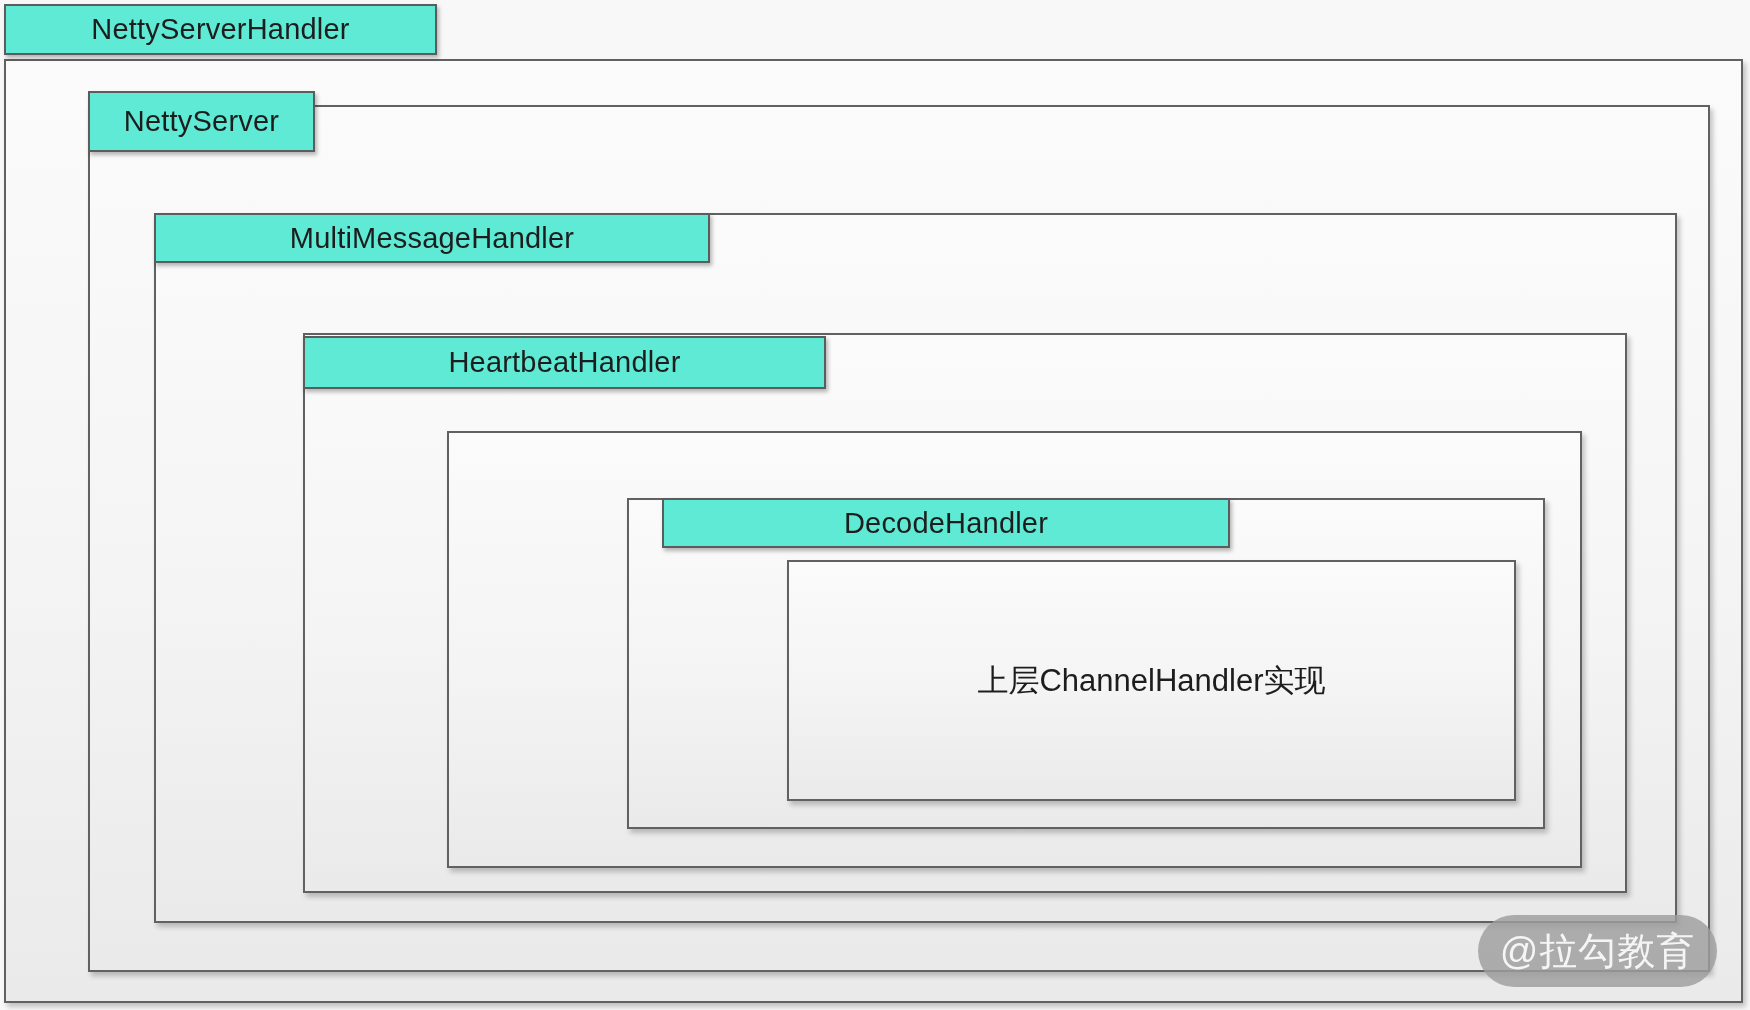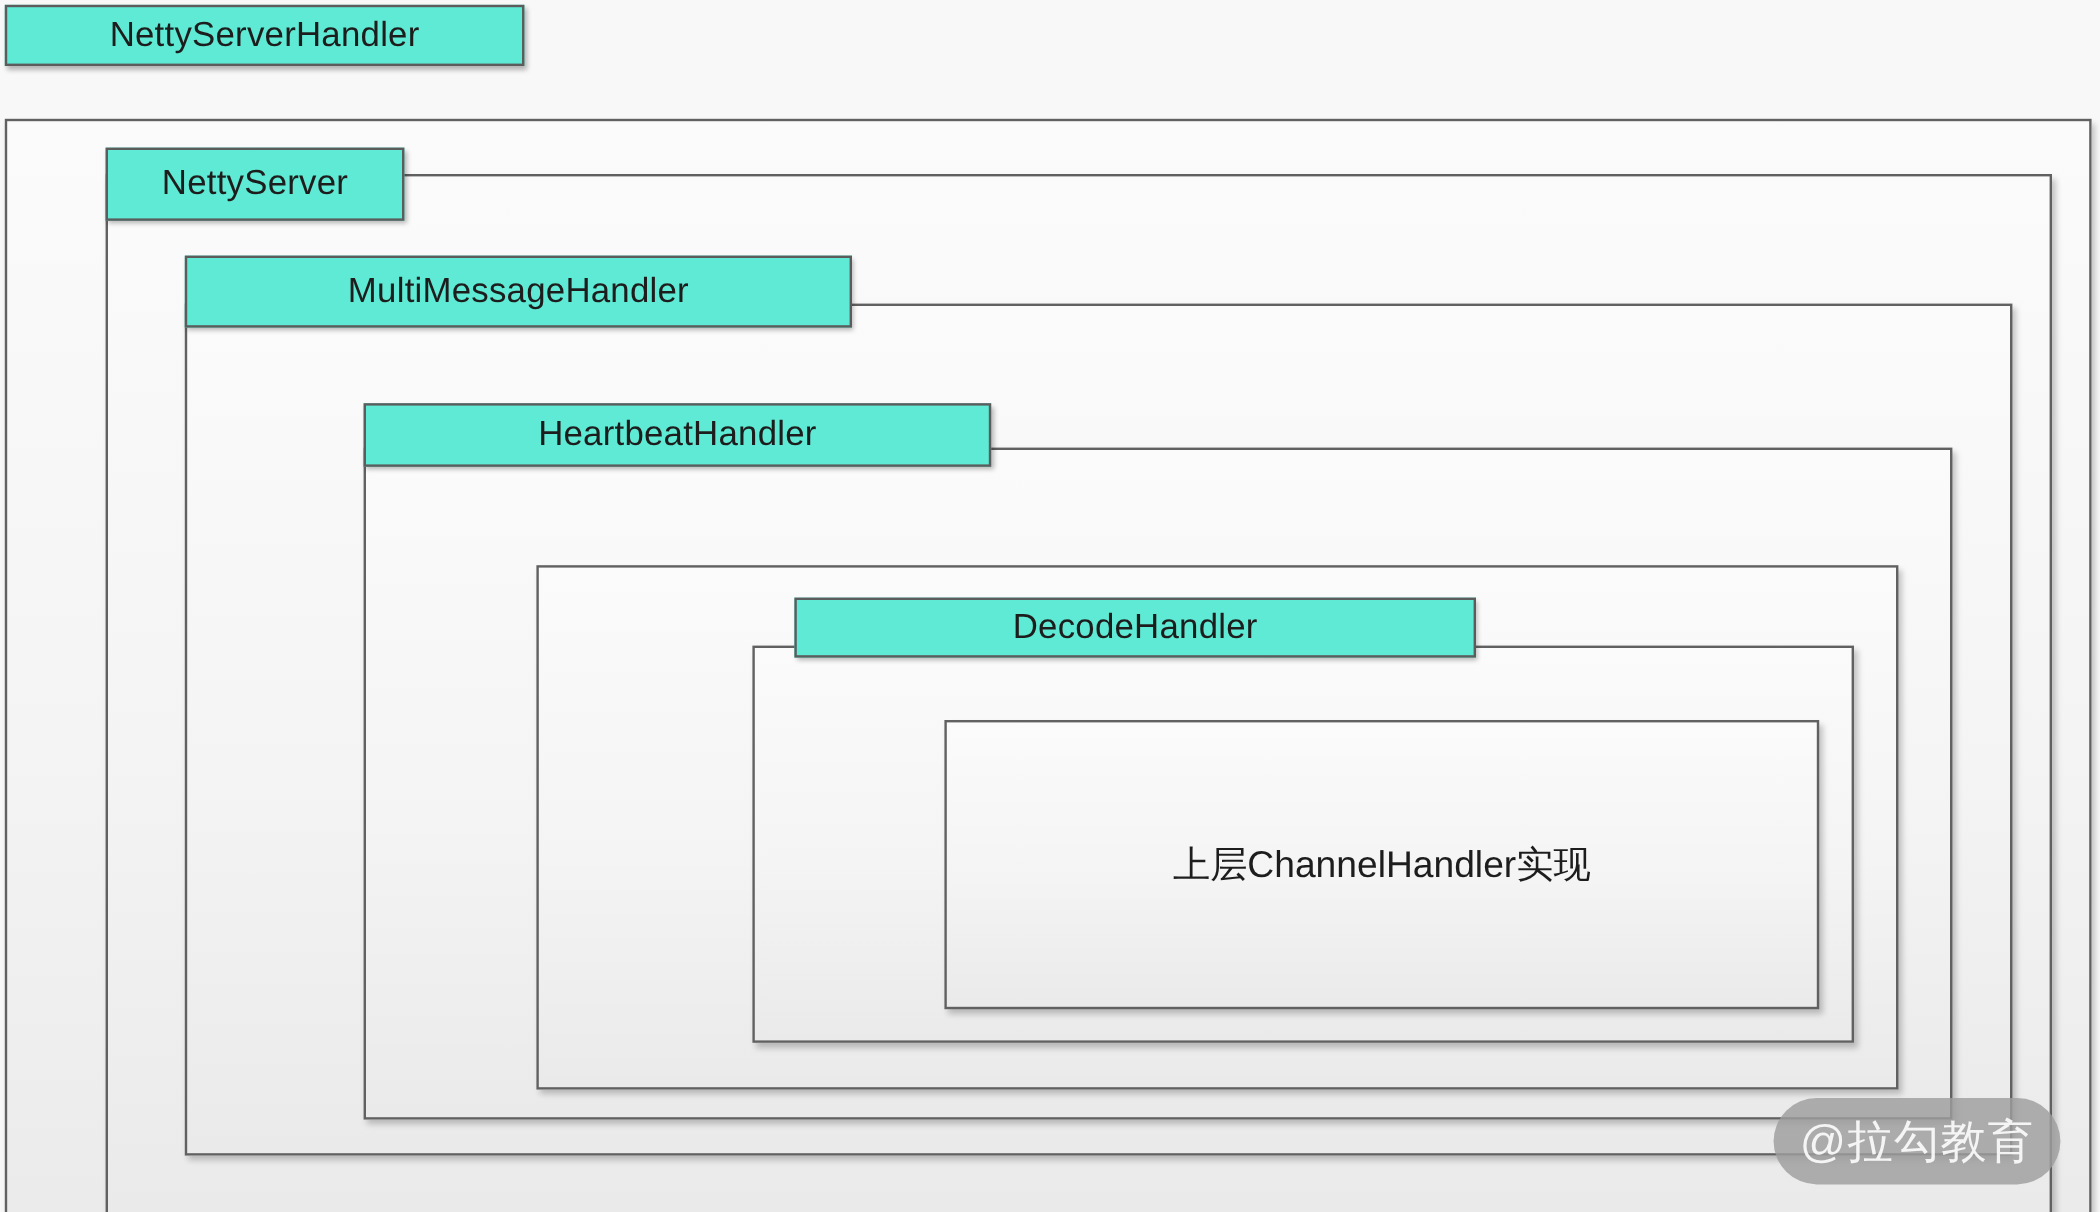--- a/index.html
+++ b/index.html
@@ -15,44 +15,43 @@
     background: #f8f8f8;
     overflow: hidden;
     color: #1d1d1d;
   }
   .container {
     position: absolute;
     box-sizing: border-box;
     border: 2px solid #616161;
     background: linear-gradient(180deg, #fbfbfb 0%, #f4f4f4 55%, #eaeaea 100%);
     box-shadow: 3px 4px 5px rgba(0,0,0,0.22);
-    margin-top: 40px;
   }
   .label-box {
     position: absolute;
     box-sizing: border-box;
     border: 2px solid #5c5c5c;
     background: #5eead4;
     box-shadow: 2px 3px 4px rgba(0,0,0,0.28);
     display: flex;
     align-items: center;
     justify-content: center;
     font-size: 29px;
     white-space: nowrap;
     letter-spacing: 0.2px;
   }
   
   .c-outer   { left: 4px;   top: 59px;  width: 1739px; height: 944px; }
   .l-outer   { left: 4px;   top: 4px;   width: 433px;  height: 51px;  }
   
   .c-ns      { left: 88px;  top: 105px; width: 1622px; height: 867px; }
-  .l-ns      { left: 88px;  top: 123px; width: 249px;  height: 61px;  }
+  .l-ns      { left: 88px;  top: 91px; width: 227px;  height: 61px;  }
   
   .c-mm      { left: 154px; top: 213px; width: 1523px; height: 710px; }
-  .l-mm      { left: 154px; top: 213px; width: 556px;  height: 60px;  }
+  .l-mm      { left: 154px; top: 213px; width: 556px;  height: 50px;  }
   
   .c-hb      { left: 303px; top: 333px; width: 1324px; height: 560px; }
   .l-hb      { left: 303px; top: 336px; width: 523px;  height: 53px;  }
   
   .c-ac      { left: 447px; top: 431px; width: 1135px; height: 437px; }
   .l-ac      { left: 447px; top: 431px; width: 533px;  height: 49px;  }
   
   .c-dc      { left: 627px; top: 498px; width: 918px;  height: 331px; }
   .l-dc      { left: 627px; top: 498px; width: 568px;  height: 50px; margin-left: 35px;  }
   

